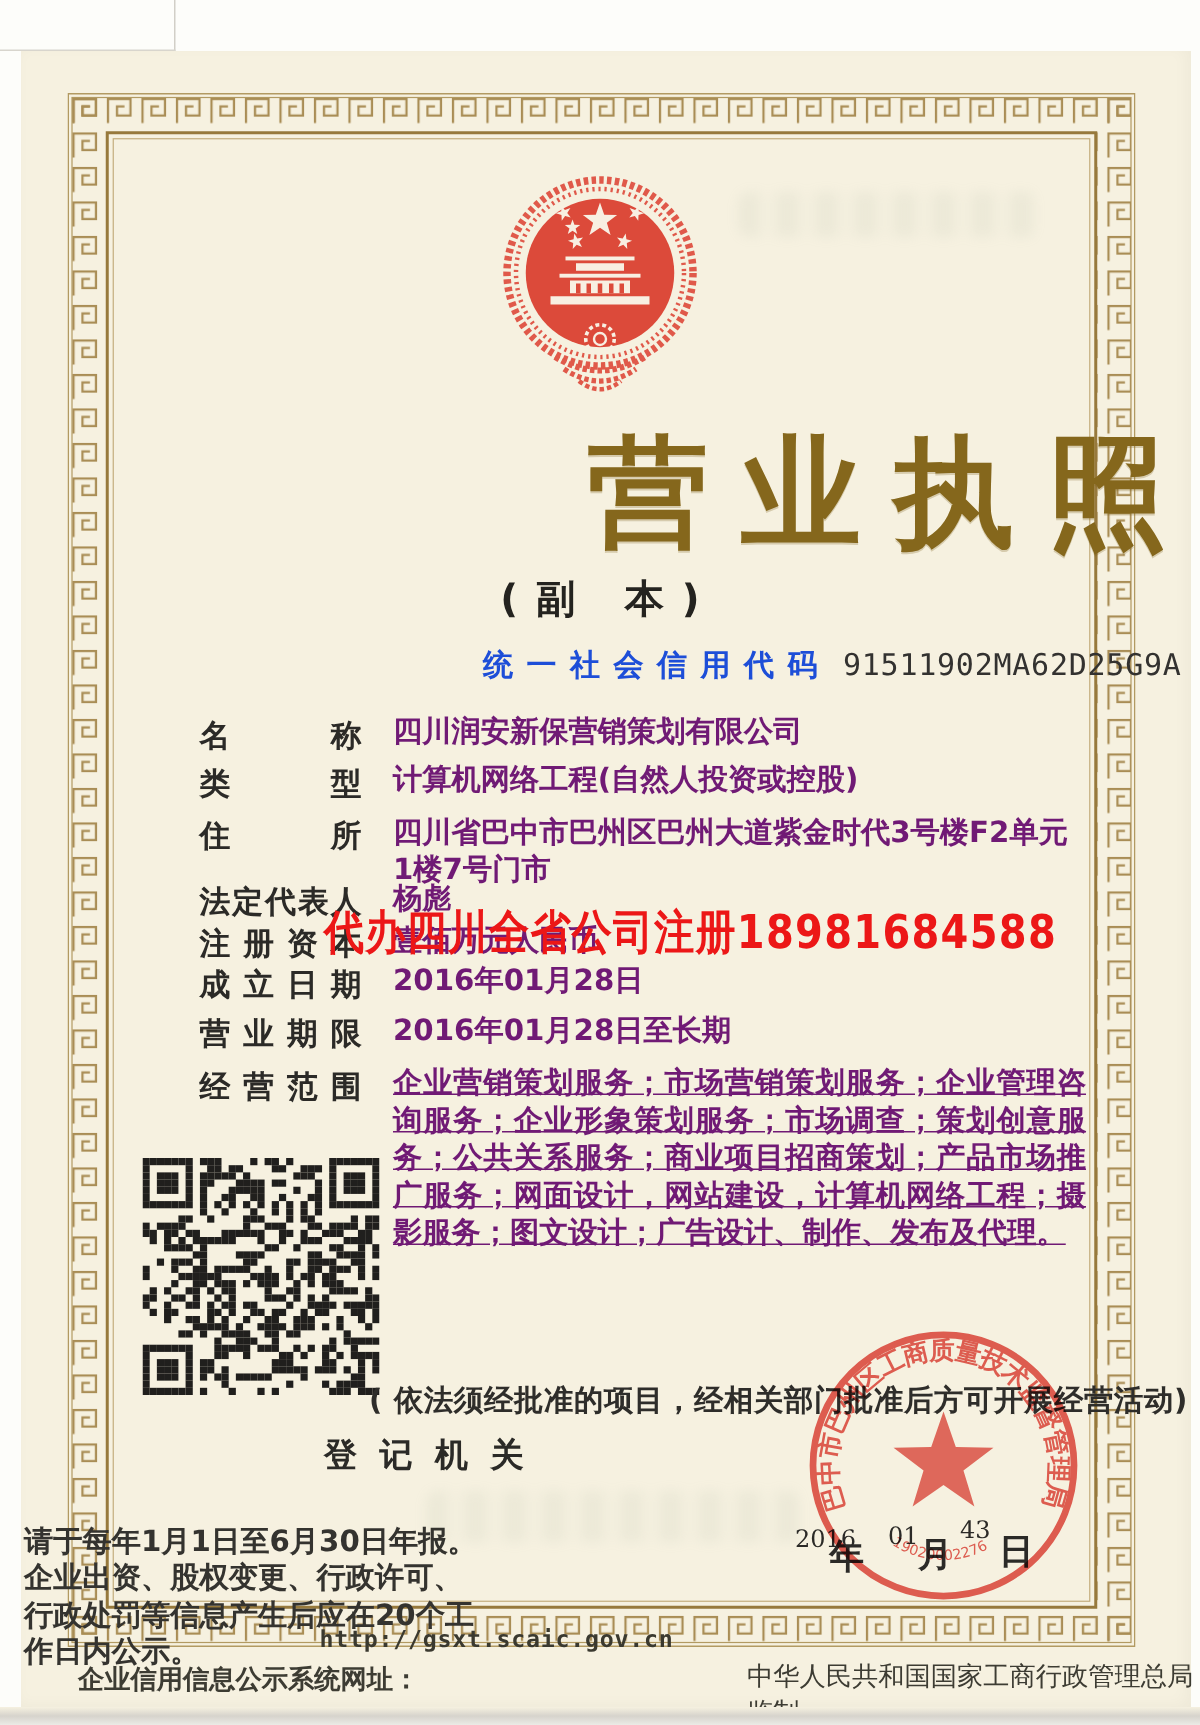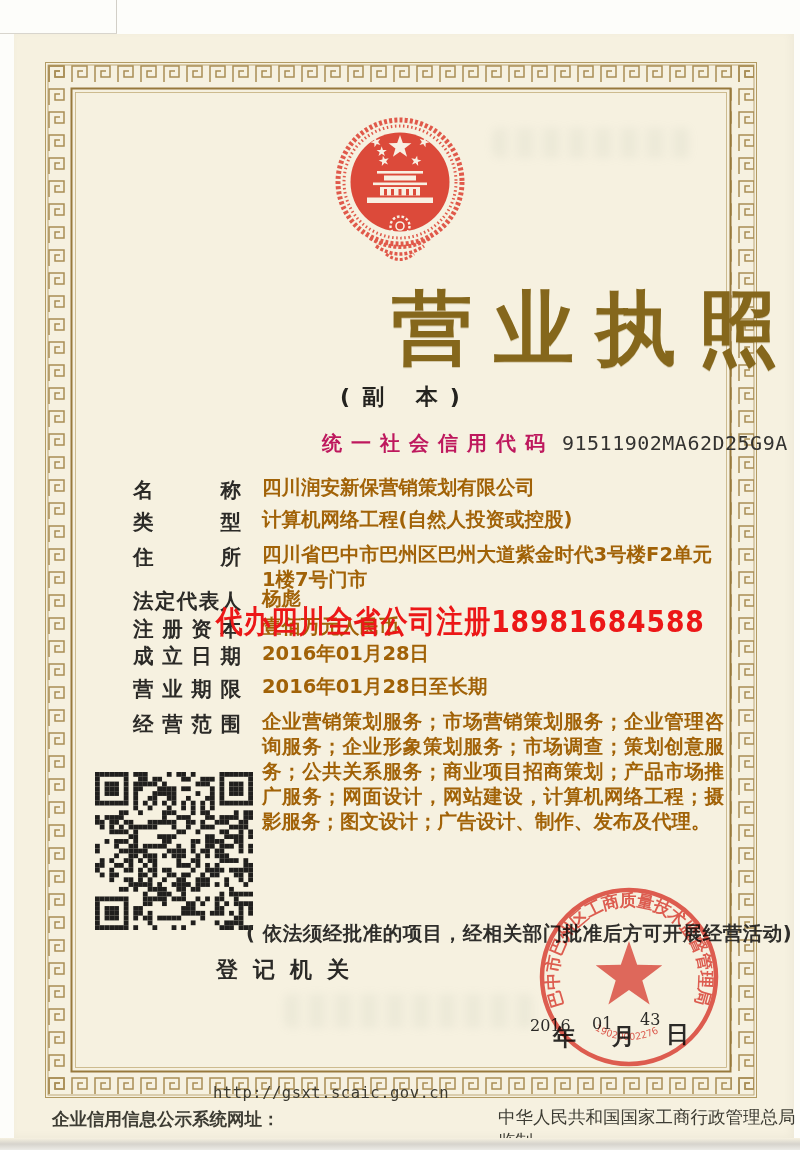--- a/index.html
+++ b/index.html
@@ -14,50 +14,50 @@
   .frame-svg{position:absolute;left:45px;top:62px;}
   .ghost{position:absolute;border-radius:8px;filter:blur(4px);opacity:.5;
          background:repeating-linear-gradient(90deg,rgba(170,180,160,.25) 0 14px,rgba(170,180,160,.05) 14px 26px);}
   .ghost1{left:492px;top:128px;width:200px;height:30px;}
   .ghost2{left:284px;top:994px;width:250px;height:34px;}
   .emblem{position:absolute;left:334px;top:110px;}
   .title{position:absolute;left:0;top:276px;width:800px;text-align:right;
          font-size:80px;font-weight:900;color:#85671c;letter-spacing:22px;text-indent:22px;
          text-shadow:0 1px 0 rgba(120,90,20,.25);}
   .subtitle{position:absolute;left:0;top:382px;width:800px;text-align:center;
-         font-size:22px;font-weight:700;color:#24231f;letter-spacing:12px;text-indent:12px;}
+         font-size:26px;font-weight:700;color:#24231f;letter-spacing:12px;text-indent:12px;}
   .codeline{position:absolute;left:322px;top:430px;display:flex;align-items:baseline;}
-  .codelabel{font-size:20px;font-weight:700;letter-spacing:9px;color:#be185d;}
+  .codelabel{font-size:20px;font-weight:700;letter-spacing:9px;color:#1d4ed8;}
   .codevalue{font-family:"DejaVu Sans Mono","Liberation Mono",monospace;font-size:20px;
          letter-spacing:.5px;color:#333230;margin-left:8px;font-weight:500;}
   .frow{position:absolute;left:133px;width:592px;display:flex;align-items:flex-start;}
   .flabel{width:108px;flex:none;display:flex;justify-content:space-between;
          font-size:20.5px;font-weight:600;color:#2b2a27;}
-  .fval{margin-left:21px;width:462px;font-size:19.5px;font-weight:600;color:#a16207;line-height:1.28;}
+  .fval{margin-left:21px;width:462px;font-size:19.5px;font-weight:600;color:#701a75;line-height:1.28;}
   .r0{top:476px}.r1{top:508px}.r2{top:543px}.r3{top:587px}.r4{top:615px}
   .r5{top:642px}.r6{top:675px}.r7{top:710px}
-  .scope .fval{text-align:justify;}
+  .scope .fval{text-align:justify;text-decoration:underline;}
   .watermark{position:absolute;left:216px;top:601px;font-size:31px;font-weight:700;color:#ec1717;
          transform:scaleX(.86);transform-origin:left center;white-space:nowrap;z-index:30;letter-spacing:1px;}
   .qr{position:absolute;left:95px;top:772px;}
   .note{position:absolute;left:246px;top:920px;font-size:19.5px;font-weight:600;color:#2e2d2a;letter-spacing:.5px;}
   .regauth{position:absolute;left:0px;top:955px;width:800px;text-align:center;text-indent:-340px;
          font-size:22px;font-weight:700;color:#2b2a27;letter-spacing:15px;}
   .regauth-inner{display:inline-block;transform:translateX(230px);}
   .dt{position:absolute;color:#2b2a27;}
   .d-num{font-family:"DejaVu Serif","Liberation Serif",serif;font-size:16px;font-weight:500;}
   .d-cjk{font-size:23px;font-weight:700;}
   .d-y{left:503px;top:1016px;margin-left:27px;}.d-yl{left:553px;top:1022px;}
   .d-m{left:592px;top:1014px;}.d-ml{left:612px;top:1021px;}
   .d-d{left:640px;top:1010px;}.d-dl{left:666px;top:1019px;}
   .seal{position:absolute;left:524px;top:884px;mix-blend-mode:multiply;opacity:.9;filter:blur(.4px);z-index:20;}
   .annot{position:absolute;left:16px;top:1016px;width:345px;z-index:40;
          font-size:19.5px;font-weight:600;line-height:1.25;color:#34332f;}
   .url{position:absolute;left:213px;top:1084px;z-index:41;font-family:"DejaVu Sans Mono","Liberation Mono",monospace;
-         font-size:15.5px;font-weight:400;color:#3a392f;letter-spacing:.5px;}
+         font-size:15.5px;font-weight:700;color:#3a392f;letter-spacing:.5px;}
   .weblabel{position:absolute;left:52px;top:1107px;font-size:17.5px;color:#3d3c33;font-weight:bold;}
   .producer{position:absolute;left:498px;top:1105px;font-size:17.5px;color:#3d3c33;}
 </style>
 </head>
 <body>
 
 <div class="page">
 
   <div class="paper"></div>
 
@@ -734,20 +734,26 @@
     <circle cx="105" cy="93" r="87" fill="none" stroke="#e25048" stroke-width="4.5"></circle>
     <polygon points="105,57 113.2,80.7 138.3,81.2 118.3,96.4 125.6,120.4 105,106 84.4,120.4 91.7,96.4 71.7,81.2 96.8,80.7" fill="#e25048" opacity="0.92"></polygon>
     <text font-size="17" font-weight="700" fill="#e25048" letter-spacing="1">
       <textPath href="#sealArcTop" startOffset="2" textLength="280">巴中市巴州区工商质量技术监督管理局</textPath>
     </text>
     <text font-size="9.5" fill="#e25048" letter-spacing="2.5">
       <textPath href="#sealArcBottom" startOffset="2" textLength="70">19020002276</textPath>
     </text>
   </svg>
 
+  <div class="annot">
+    <div>请于每年1月1日至6月30日年报。</div>
+    <div>企业出资、股权变更、行政许可、</div>
+    <div>行政处罚等信息产生后应在20个工</div>
+    <div>作日内公示。</div>
+  </div>
 
   <div class="url">http://gsxt.scaic.gov.cn</div>
   <div class="weblabel">企业信用信息公示系统网址：</div>
   <div class="producer">中华人民共和国国家工商行政管理总局监制</div>
 
   <div class="scan-line-v"></div>
   <div class="scan-line-h"></div>
   <div class="scan-edge-bottom"></div>
 </div>
 

